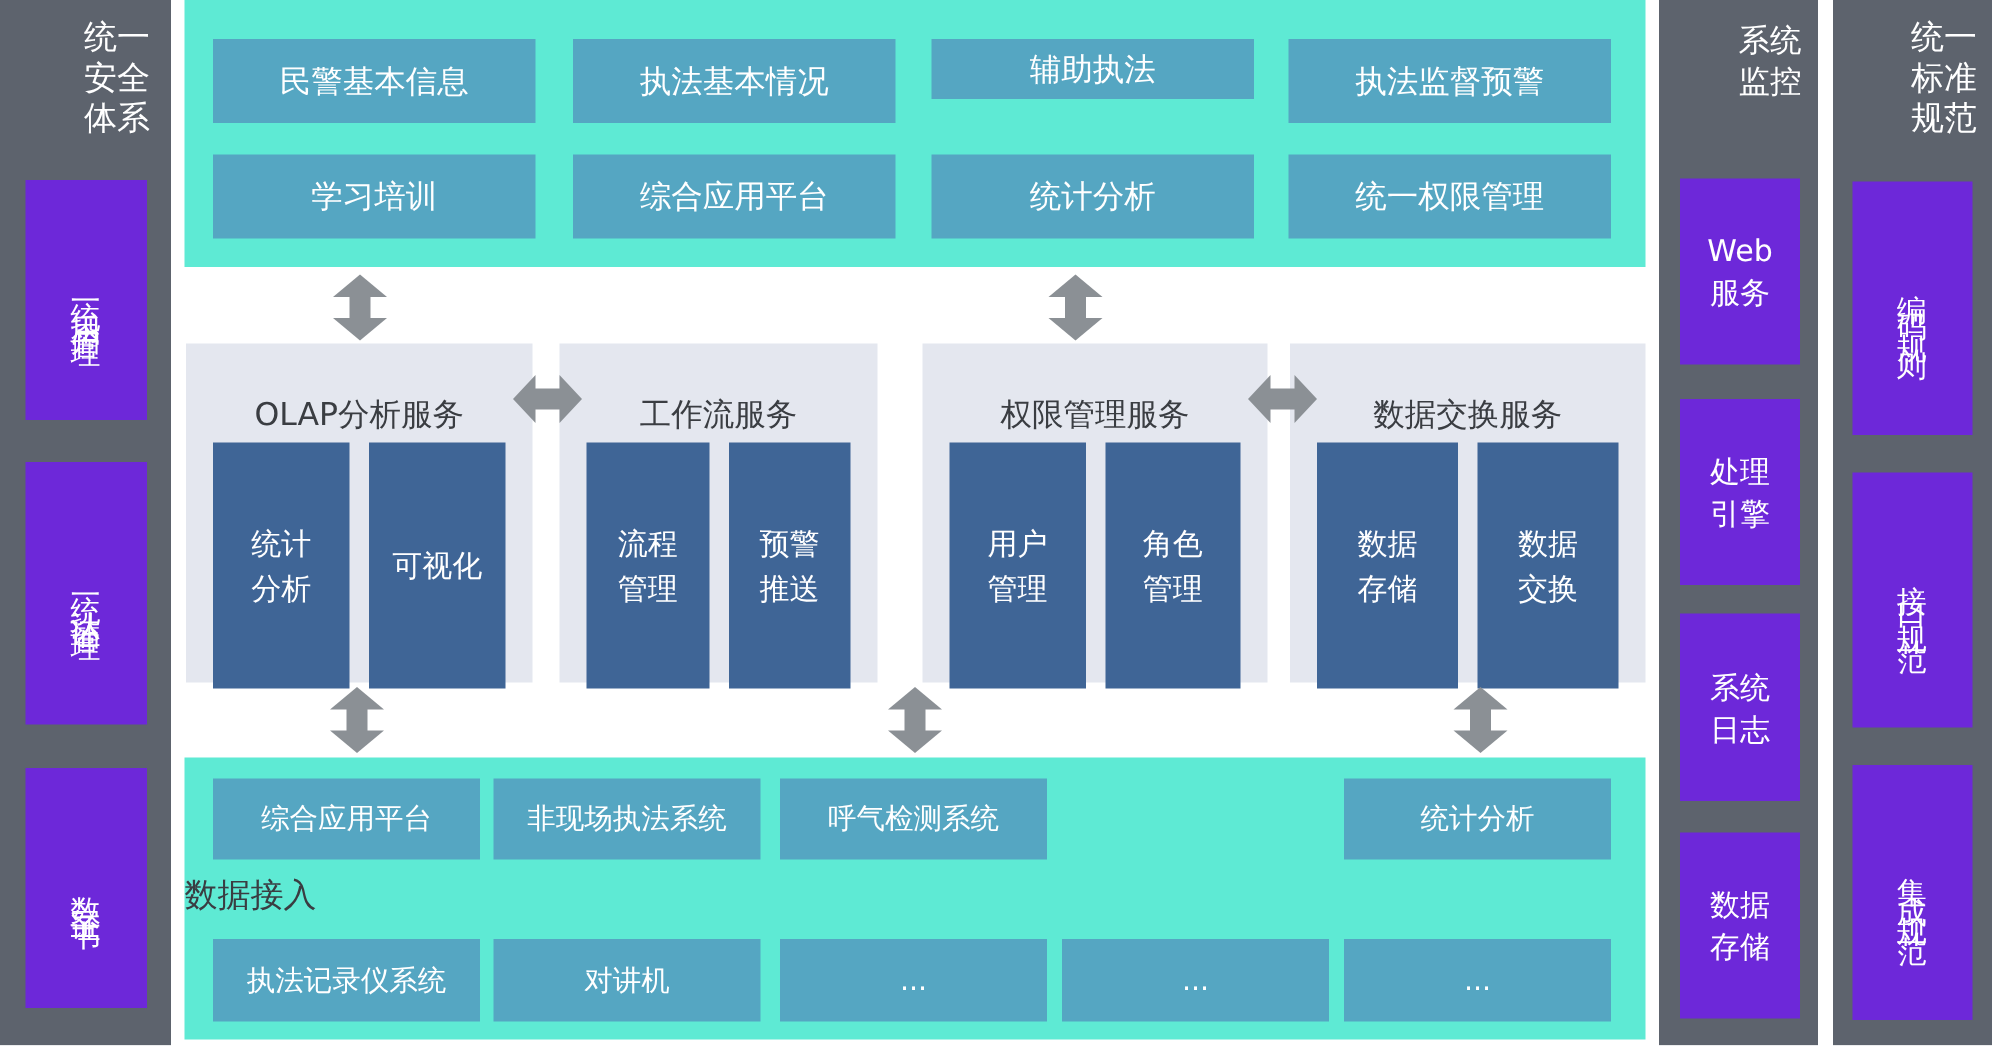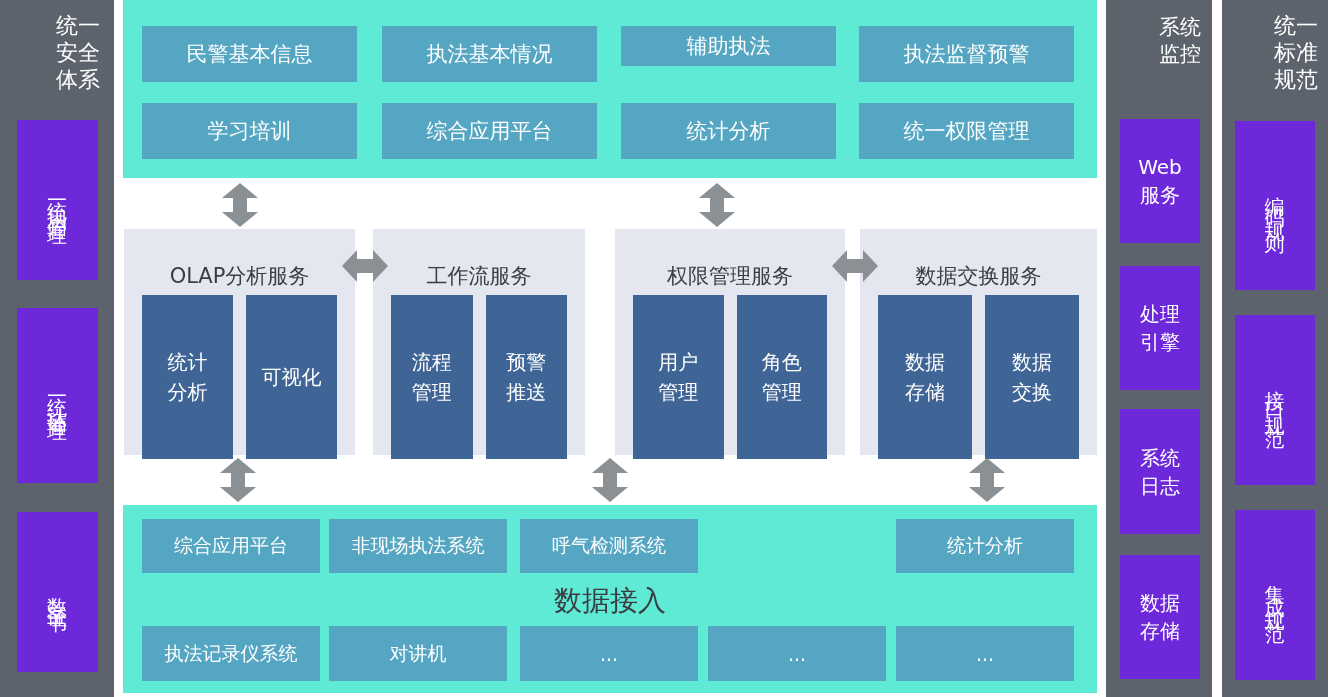--- a/index.html
+++ b/index.html
@@ -25,21 +25,21 @@
   .tealbox.small { font-size:19px; }
 
   
   .svc-panel { background:#e4e7ef; }
   .svc-title { height:38px; display:flex; align-items:center; justify-content:center;
                color:#3a3d42; font-size:21px;margin-top:28px; }
   .svc-body { display:flex; gap:13px; padding:0 18px; }
   .darkbox { flex:1; height:164px; background:#3f6596; color:#ffffff; display:flex; align-items:center;
              justify-content:center; text-align:center; font-size:20px; line-height:30px; white-space:pre-line; }
 
-  .access-title { color:#3a3d42; font-size:28px; text-align:center; width:100%; }
+  .access-title { color:#3a3d42; font-size:22px; width:100%; }
 
   
   .varrow { position:absolute; width:36px; height:44px; }
   .varrow .tri-up { position:absolute; top:0; left:0; width:0; height:0;
       border-left:18px solid transparent; border-right:18px solid transparent; border-bottom:15px solid #8b9095; }
   .varrow .tri-down { position:absolute; bottom:0; left:0; width:0; height:0;
       border-left:18px solid transparent; border-right:18px solid transparent; border-top:15px solid #8b9095; }
   .varrow .bar { position:absolute; top:14px; left:11px; width:14px; height:16px; background:#8b9095; }
 
   .harrow { position:absolute; width:46px; height:32px; }

